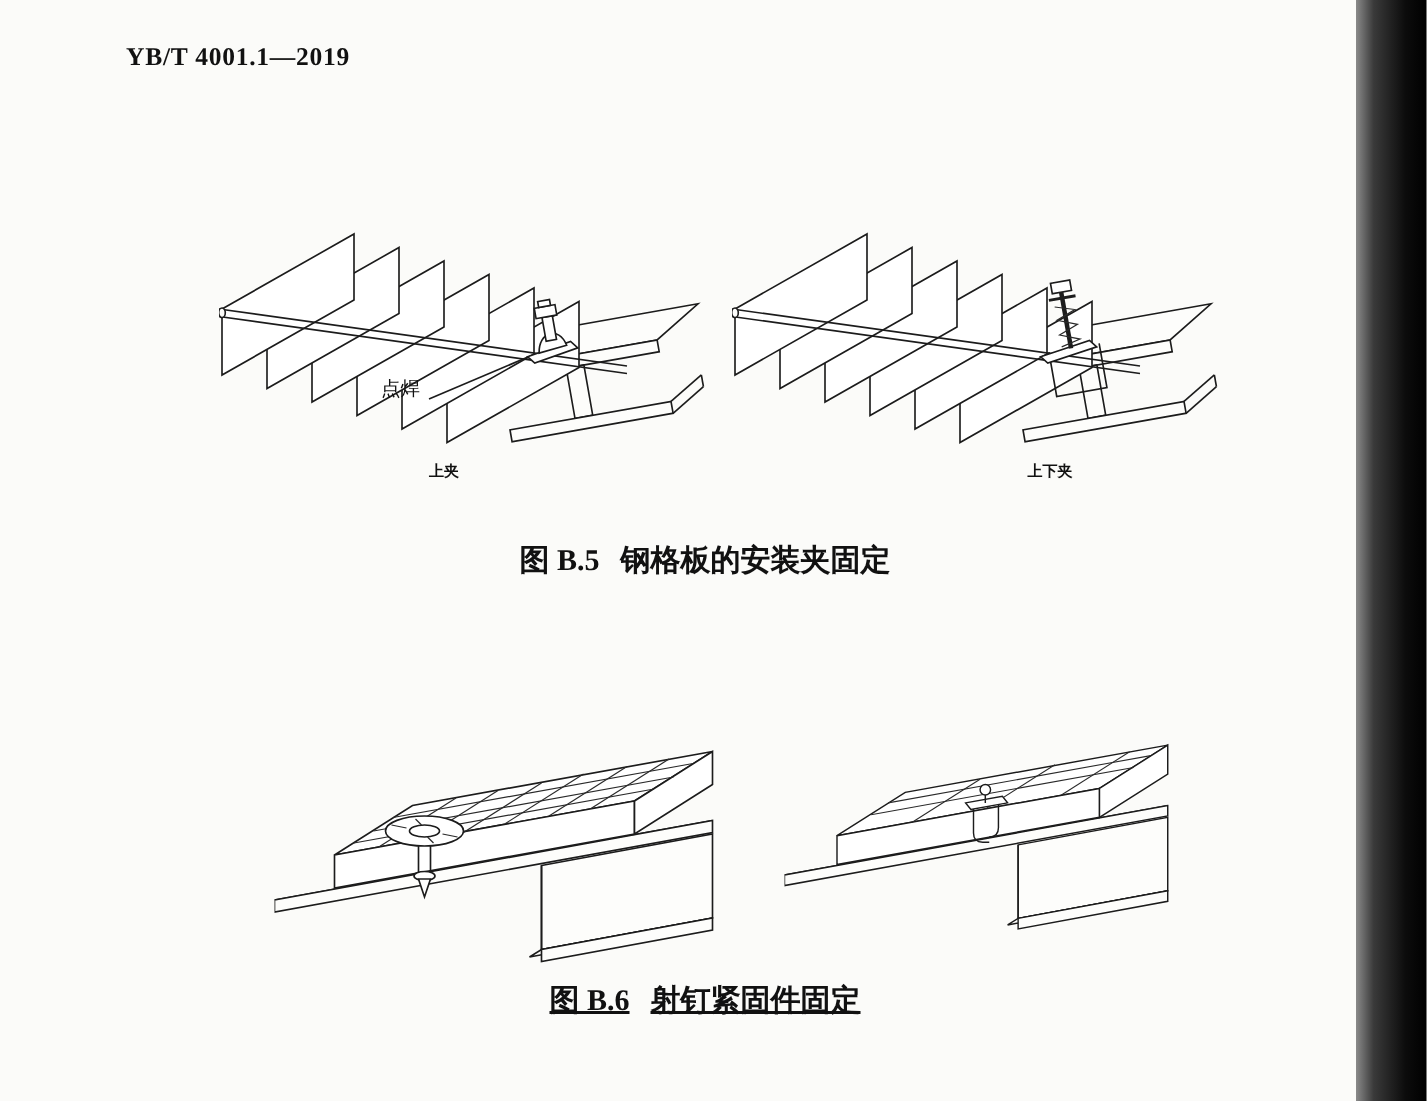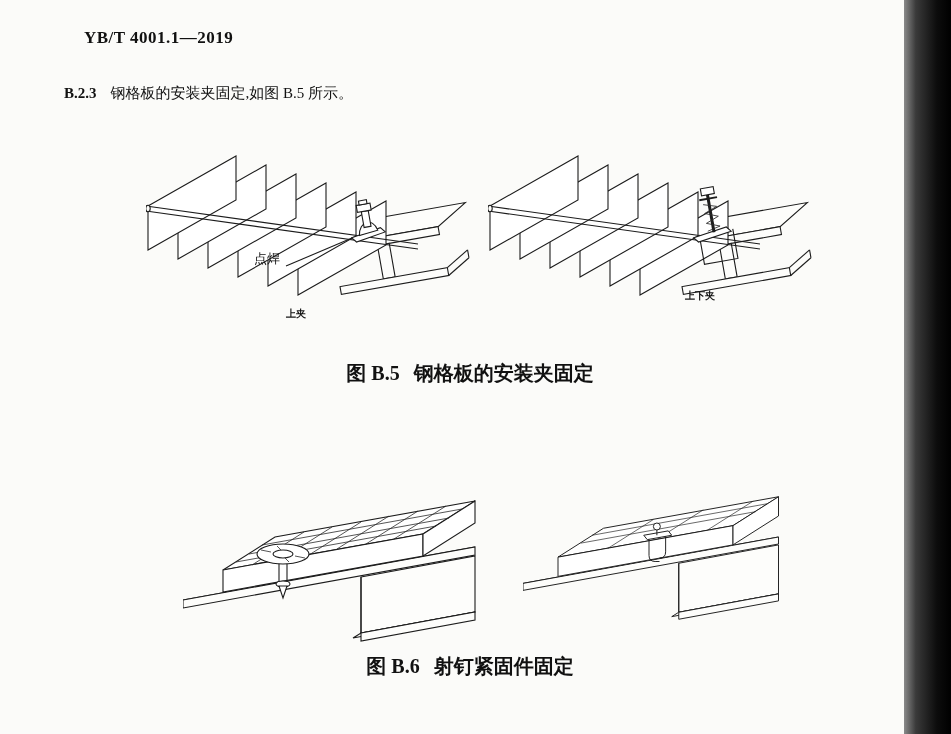--- a/index.html
+++ b/index.html
@@ -13,44 +13,41 @@
   .clause .num{font-weight:bold;margin-right:14px;}
   .clause-b23{top:84px;}
   .clause-b24{top:410px;}
   .fig-svg{position:absolute;}
   .svg-b5-left{left:146px;top:114px;}
   .svg-b5-right{left:488px;top:114px;}
   .svg-b6-left{left:183px;top:434px;}
   .svg-b6-right{left:523px;top:438px;}
   .sub-label{position:absolute;font-size:10px;font-weight:bold;transform:translateX(-50%);white-space:nowrap;}
   .lbl-shangjia{left:296px;top:307px;}
-  .lbl-shangxiajia{left:700px;top:289px;}
+  .lbl-shangxiajia{left:700px;top:307px;}
   .weld-note{position:absolute;left:254px;top:250px;font-size:13px;white-space:nowrap;text-align:center;}
   .caption{position:absolute;left:0;width:940px;text-align:center;font-size:20px;font-weight:bold;white-space:nowrap;}
   .caption .cap-label{margin-right:14px;}
   .caption-b5{top:360px;}
-  .caption-b6{top:653px;}
+  .caption-b6{top:653px;text-decoration:underline;}
   svg{display:block;}
   .ln{stroke:#1c1c1c;stroke-width:1.1;fill:none;}
   .pl{stroke:#1c1c1c;stroke-width:1.1;fill:#fdfdfb;}
   .plw{stroke:#1c1c1c;stroke-width:1.1;fill:#fff;}
   .thin{stroke:#2a2a2a;stroke-width:.8;fill:none;}
 </style>
 </head>
 <body>
 
 <div class="page">
 
   <div class="scan-strip"></div>
 
   <div class="header">YB/T 4001.1—2019</div>
 
-  <div class="clause clause-b23">
-    <span class="num">B.2.3</span><span>钢格板的安装夹固定,如图 B.5 所示。</span>
-  </div>
 
   <svg class="fig-svg svg-b5-left" width="330" height="195" viewBox="0 0 330 195">
 
     <g transform="translate(30,4) rotate(-10 210 130)">
       <polygon class="pl" points="160,118 265,118 296,99 191,99"></polygon>
       <rect class="pl" x="160" y="118" width="105" height="8"></rect>
       <rect class="pl" x="202" y="126" width="12" height="34"></rect>
       <rect class="pl" x="158" y="160" width="109" height="8"></rect>
       <line class="ln" x1="267" y1="160" x2="290" y2="146"></line>
       <line class="ln" x1="267" y1="168" x2="290" y2="154"></line>

